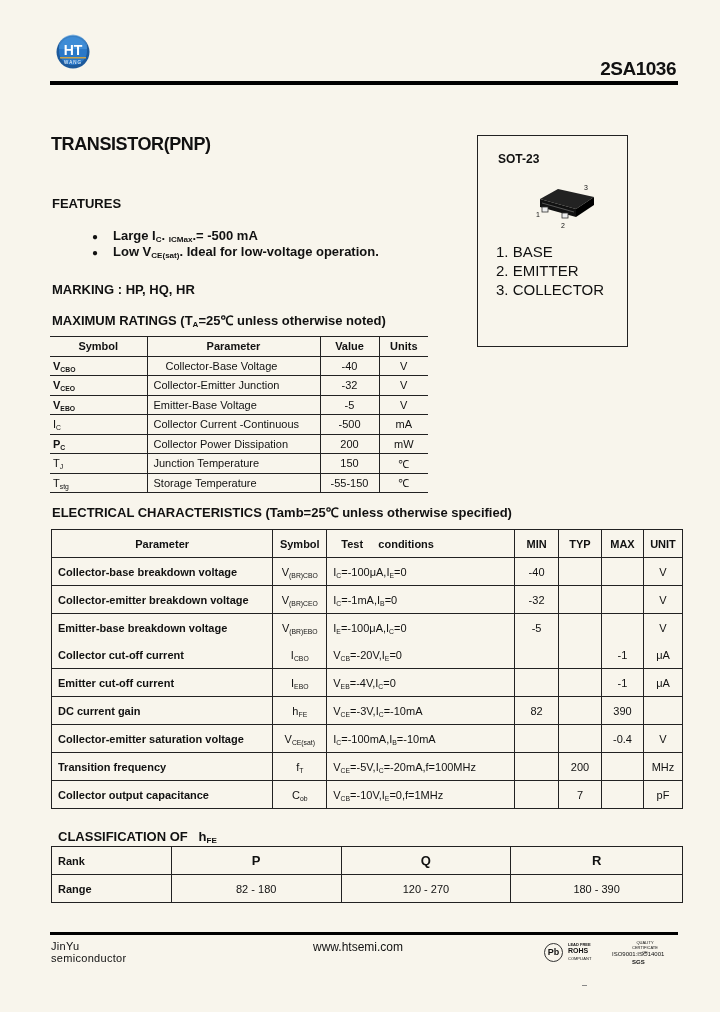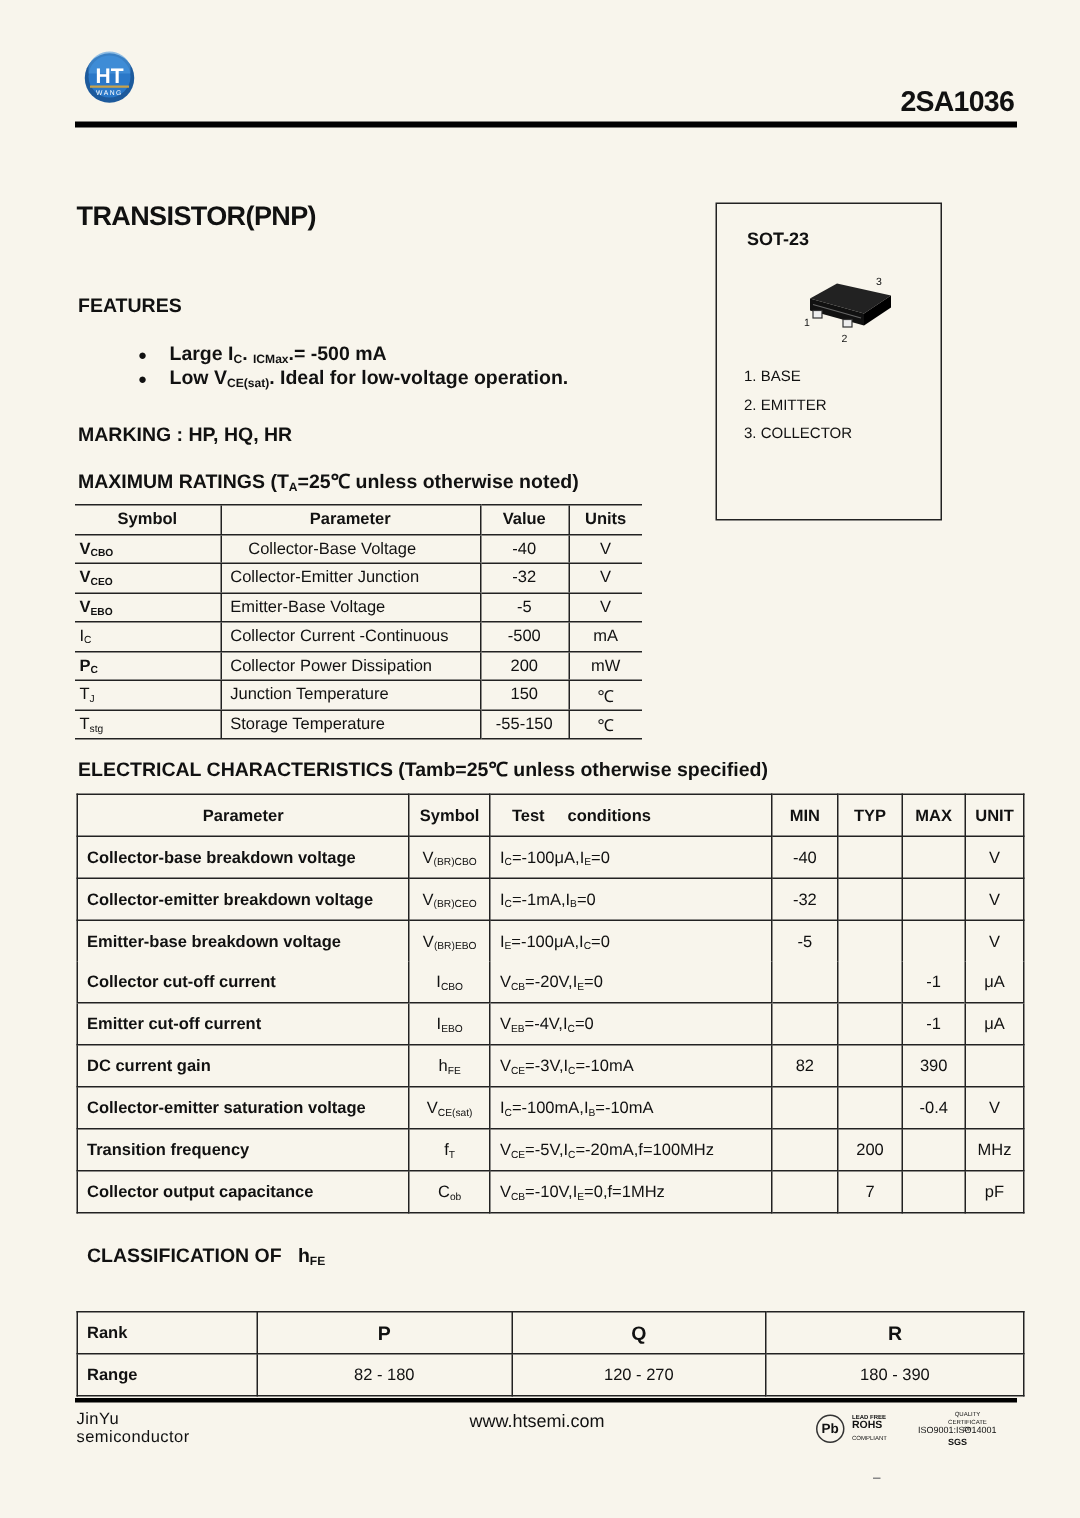--- a/index.html
+++ b/index.html
@@ -26,21 +26,21 @@
   .features-list li { height: 16px; line-height: 16px; }
   .features-list .bullet { display: inline-block; width: 21px; font-size: 10px; }
 
   .marking { left: 52px; top: 282px; font-size: 13px; font-weight: bold; }
   .max-heading { left: 52px; top: 311px; font-size: 13px; font-weight: bold; }
 
   
   .pkg-box { left: 477px; top: 135px; width: 151px; height: 212px; border: 1px solid #222; box-sizing: border-box; }
   .pkg-name { left: 20px; top: 16px; font-size: 12px; font-weight: bold; }
   .pkg-img { left: 50px; top: 45px; width: 72px; height: 52px; }
-  .pkg-pins { left: 18px; top: 110px; font-size: 10px; margin:0; padding:0; list-style:none; }
+  .pkg-pins { left: 18px; top: 110px; font-size: 15px; margin:0; padding:0; list-style:none; }
   .pkg-pins li { height: 19px; line-height: 12px; }
 
   
   table { border-collapse: collapse; position: absolute; }
   .max-table { left: 50px; top: 336px; width: 378px; font-size: 11px; }
   .max-table th, .max-table td { height: 18.5px; padding: 0 3px; border-bottom: 1px solid #222; }
   .max-table th { font-weight: bold; border-top: 1px solid #222; }
   .max-table td + td, .max-table th + th { border-left: 1px solid #222; }
   .max-table .c { text-align: center; }
   .max-table .sym { font-weight: bold; }
@@ -48,21 +48,21 @@
 
   .elec-heading { left: 52px; top: 503px; font-size: 13px; font-weight: bold; }
   .elec-table { left: 51px; top: 529px; width: 632px; font-size: 11px; border: 1px solid #222; }
   .elec-table th, .elec-table td { height: 27px; padding: 0 6px; border: 1px solid #222; }
   .elec-table th { font-weight: bold; }
   .elec-table td.param { font-weight: bold; }
   .elec-table .c { text-align: center; }
   .elec-table tr.nob td { border-top: none; border-bottom: none; }
 
   .class-heading { left: 58px; top: 829px; font-size: 13px; font-weight: bold; }
-  .class-table { left: 51px; top: 846px; width: 632px; font-size: 11px; border: 1px solid #222; margin-top: 28px; }
+  .class-table { left: 51px; top: 846px; width: 632px; font-size: 11px; border: 1px solid #222; }
   .class-table td { height: 27px; padding: 0 6px; border: 1px solid #222; }
   .class-table .c { text-align: center; }
   .class-table .hdr { font-weight: bold; font-size: 13px; }
 
   
   .footer-rule { left: 50px; top: 932px; width: 628px; height: 3px; background: #000; }
   .company { left: 51px; top: 940px; font-size: 11px; line-height: 12px; letter-spacing: 0.3px; }
   .website { left: 285px; top: 940px; font-size: 12px; margin-left: 28px; }
   .cert { left: 544px; top: 940px; width: 125px; height: 30px; }
   .cert .pb { position:absolute; left:0; top:3px; width:17px; height:17px; border:1.5px solid #333; border-radius:50%; font-size:9px; font-weight:bold; text-align:center; line-height:17px; }

